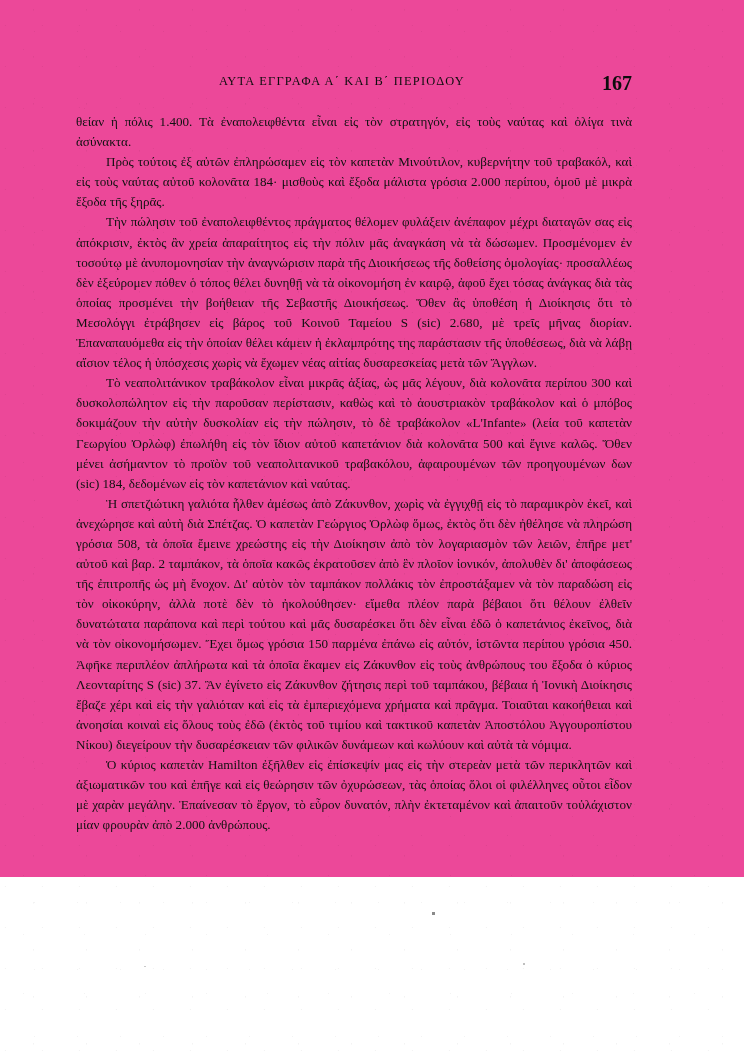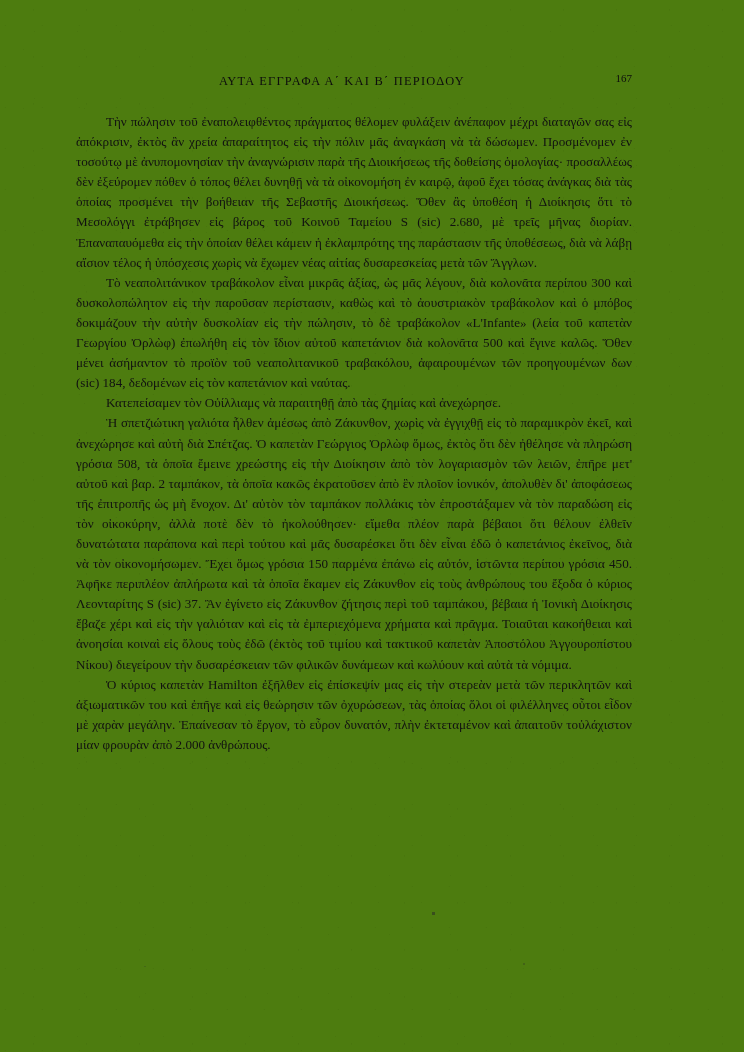--- a/index.html
+++ b/index.html
@@ -14,22 +14,22 @@
     color: #000000;
     overflow: hidden;
     position: relative;
   }
 
   .page {
     position: absolute;
     left: 0;
     top: 0;
     width: 744px;
-    height: 1052px;
-    background: #4d7c0f;
+    height: 877px;
+    background: #ec4899;
   }
 
   .content {
     position: absolute;
     left: 76px;
     top: 74px;
     width: 556px;
   }
 
   
@@ -44,22 +44,22 @@
     top: 0;
     font-size: 12.4px;
     letter-spacing: 1.25px;
     white-space: nowrap;
     color: #0d0d0d;
   }
   .runhead-folio {
     position: absolute;
     right: 0;
     top: -2px;
-    font-size: 11px;
-    font-weight: normal;
+    font-size: 20px;
+    font-weight: bold;
     color: #0d0d0d;
   }
 
   
   .body-text {
     font-size: 13.1px;
     line-height: 20.1px;
     text-align: justify;
     text-justify: inter-word;
     color: #111111;
@@ -100,23 +100,24 @@
 <div class="page">
 
   <div class="content">
 
     <div class="runhead">
       <div class="runhead-title">ΑΥΤΑ ΕΓΓΡΑΦΑ Α΄ ΚΑΙ Β΄ ΠΕΡΙΟΔΟΥ</div>
       <div class="runhead-folio">167</div>
     </div>
 
     <div class="body-text">
+      <p class="no-indent">θείαν ἡ πόλις 1.400. Τὰ ἐναπολειφθέντα εἶναι εἰς τὸν στρατηγόν, εἰς τοὺς ναύτας καὶ ὀλίγα τινὰ ἀσύνακτα.</p>
+      <p>Πρὸς τούτοις ἐξ αὐτῶν ἐπληρώσαμεν εἰς τὸν καπετὰν Μινούτιλον, κυβερνήτην τοῦ τραβακόλ, καὶ εἰς τοὺς ναύτας αὐτοῦ κολονᾶτα 184· μισθοὺς καὶ ἔξοδα μάλιστα γρόσια 2.000 περίπου, ὁμοῦ μὲ μικρὰ ἔξοδα τῆς ξηρᾶς.</p>
       <p>Τὴν πώλησιν τοῦ ἐναπολειφθέντος πράγματος θέλομεν φυλάξειν ἀνέπαφον μέχρι διαταγῶν σας εἰς ἀπόκρισιν, ἐκτὸς ἂν χρεία ἀπαραίτητος εἰς τὴν πόλιν μᾶς ἀναγκάση νὰ τὰ δώσωμεν. Προσμένομεν ἐν τοσούτῳ μὲ ἀνυπομονησίαν τὴν ἀναγνώρισιν παρὰ τῆς Διοικήσεως τῆς δοθείσης ὁμολογίας· προσαλλέως δὲν ἐξεύρομεν πόθεν ὁ τόπος θέλει δυνηθῇ νὰ τὰ οἰκονομήση ἐν καιρῷ, ἀφοῦ ἔχει τόσας ἀνάγκας διὰ τὰς ὁποίας προσμένει τὴν βοήθειαν τῆς Σεβαστῆς Διοικήσεως. Ὅθεν ἂς ὑποθέση ἡ Διοίκησις ὅτι τὸ Μεσολόγγι ἐτράβησεν εἰς βάρος τοῦ Κοινοῦ Ταμείου S (sic) 2.680, μὲ τρεῖς μῆνας διορίαν. Ἐπαναπαυόμεθα εἰς τὴν ὁποίαν θέλει κάμειν ἡ ἐκλαμπρότης της παράστασιν τῆς ὑποθέσεως, διὰ νὰ λάβῃ αἴσιον τέλος ἡ ὑπόσχεσις χωρὶς νὰ ἔχωμεν νέας αἰτίας δυσαρεσκείας μετὰ τῶν Ἄγγλων.</p>
       <p>Τὸ νεαπολιτάνικον τραβάκολον εἶναι μικρᾶς ἀξίας, ὡς μᾶς λέγουν, διὰ κολονᾶτα περίπου 300 καὶ δυσκολοπώλητον εἰς τὴν παροῦσαν περίστασιν, καθὼς καὶ τὸ ἀουστριακὸν τραβάκολον καὶ ὁ μπόβος δοκιμάζουν τὴν αὐτὴν δυσκολίαν εἰς τὴν πώλησιν, τὸ δὲ τραβάκολον «L'Infante» (λεία τοῦ καπετὰν Γεωργίου Ὀρλὼφ) ἐπωλήθη εἰς τὸν ἴδιον αὐτοῦ καπετάνιον διὰ κολονᾶτα 500 καὶ ἔγινε καλῶς. Ὅθεν μένει ἀσήμαντον τὸ προϊὸν τοῦ νεαπολιτανικοῦ τραβακόλου, ἀφαιρουμένων τῶν προηγουμένων δων (sic) 184, δεδομένων εἰς τὸν καπετάνιον καὶ ναύτας.</p>
-      <p>Κατεπείσαμεν τὸν Οὐίλλιαμς νὰ παραιτηθῇ ἀπὸ τὰς ζημίας καὶ ἀνεχώρησε.</p>
       <p>Ἡ σπετζιώτικη γαλιότα ἦλθεν ἀμέσως ἀπὸ Ζάκυνθον, χωρὶς νὰ ἐγγιχθῇ εἰς τὸ παραμικρὸν ἐκεῖ, καὶ ἀνεχώρησε καὶ αὐτὴ διὰ Σπέτζας. Ὁ καπετὰν Γεώργιος Ὀρλὼφ ὅμως, ἐκτὸς ὅτι δὲν ἠθέλησε νὰ πληρώση γρόσια 508, τὰ ὁποῖα ἔμεινε χρεώστης εἰς τὴν Διοίκησιν ἀπὸ τὸν λογαριασμὸν τῶν λειῶν, ἐπῆρε μετ' αὐτοῦ καὶ βαρ. 2 ταμπάκον, τὰ ὁποῖα κακῶς ἐκρατοῦσεν ἀπὸ ἓν πλοῖον ἰονικόν, ἀπολυθὲν δι' ἀποφάσεως τῆς ἐπιτροπῆς ὡς μὴ ἔνοχον. Δι' αὐτὸν τὸν ταμπάκον πολλάκις τὸν ἐπροστάξαμεν νὰ τὸν παραδώση εἰς τὸν οἰκοκύρην, ἀλλὰ ποτὲ δὲν τὸ ἠκολούθησεν· εἴμεθα πλέον παρὰ βέβαιοι ὅτι θέλουν ἐλθεῖν δυνατώτατα παράπονα καὶ περὶ τούτου καὶ μᾶς δυσαρέσκει ὅτι δὲν εἶναι ἐδῶ ὁ καπετάνιος ἐκεῖνος, διὰ νὰ τὸν οἰκονομήσωμεν. Ἔχει ὅμως γρόσια 150 παρμένα ἐπάνω εἰς αὐτόν, ἱστῶντα περίπου γρόσια 450. Ἀφῆκε περιπλέον ἀπλήρωτα καὶ τὰ ὁποῖα ἔκαμεν εἰς Ζάκυνθον εἰς τοὺς ἀνθρώπους του ἔξοδα ὁ κύριος Λεονταρίτης S (sic) 37. Ἂν ἐγίνετο εἰς Ζάκυνθον ζήτησις περὶ τοῦ ταμπάκου, βέβαια ἡ Ἰονικὴ Διοίκησις ἔβαζε χέρι καὶ εἰς τὴν γαλιόταν καὶ εἰς τὰ ἐμπεριεχόμενα χρήματα καὶ πρᾶγμα. Τοιαῦται κακοήθειαι καὶ ἀνοησίαι κοιναὶ εἰς ὅλους τοὺς ἐδῶ (ἐκτὸς τοῦ τιμίου καὶ τακτικοῦ καπετὰν Ἀποστόλου Ἀγγουροπίστου Νίκου) διεγείρουν τὴν δυσαρέσκειαν τῶν φιλικῶν δυνάμεων καὶ κωλύουν καὶ αὐτὰ τὰ νόμιμα.</p>
       <p>Ὁ κύριος καπετὰν Hamilton ἐξῆλθεν εἰς ἐπίσκεψίν μας εἰς τὴν στερεὰν μετὰ τῶν περικλητῶν καὶ ἀξιωματικῶν του καὶ ἐπῆγε καὶ εἰς θεώρησιν τῶν ὀχυρώσεων, τὰς ὁποίας ὅλοι οἱ φιλέλληνες οὗτοι εἶδον μὲ χαρὰν μεγάλην. Ἐπαίνεσαν τὸ ἔργον, τὸ εὗρον δυνατόν, πλὴν ἐκτεταμένον καὶ ἀπαιτοῦν τοὐλάχιστον μίαν φρουρὰν ἀπὸ 2.000 ἀνθρώπους.</p>
     </div>
 
   </div>
 
   <span class="speck" style="left:432px; top:912px; width:3px; height:3px;"></span>
   <span class="speck" style="left:523px; top:963px; width:2px; height:2px; opacity:0.3;"></span>
   <span class="speck" style="left:144px; top:966px; width:2px; height:1px; opacity:0.25;"></span>
 

